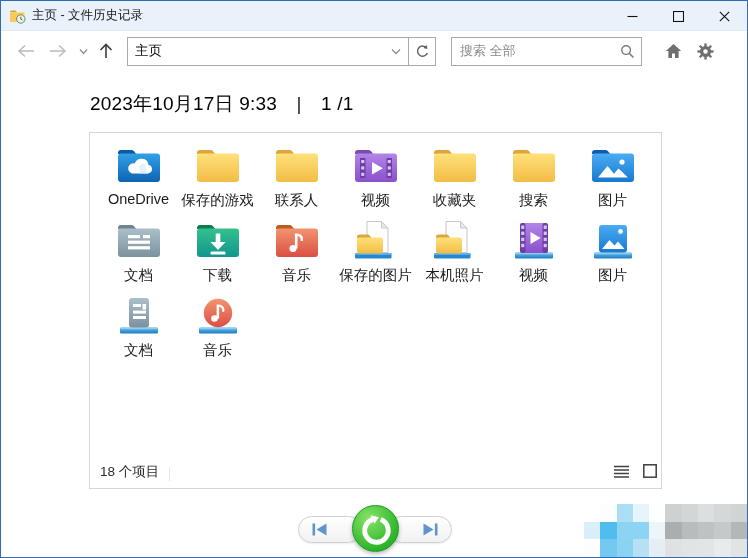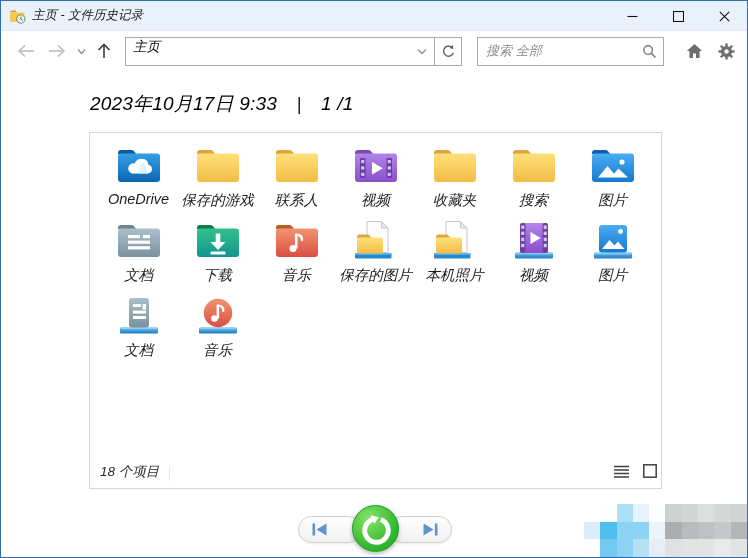--- a/index.html
+++ b/index.html
@@ -1,34 +1,34 @@
 <!DOCTYPE html>
 <html><head>
 <meta charset="utf-8">
 <style>
   * { margin:0; padding:0; box-sizing:border-box; }
   html,body { background:#fff; font-family:"Liberation Sans","DejaVu Sans",sans-serif; }
-  .window { position:relative; width:748px; height:558px; border:1px solid #2e6db4; background:#fff; overflow:hidden;font-style:italic; }
+  .window { position:relative; width:748px; height:558px; border:1px solid #2e6db4; background:#fff; overflow:hidden; }
 
   
   .titlebar { position:relative; height:30px; background:#e9f2fb; display:flex; align-items:center; border-bottom:1px solid #e2e9f0; }
   .app-icon { margin-left:8px; width:17px; height:16px; flex:0 0 auto; }
   .title-text { margin-left:6px; font-size:12.5px; color:#1a1a1a; }
   .win-controls { position:absolute; right:0; top:0; height:30px; display:flex; }
   .win-btn { width:46px; height:30px; display:flex; align-items:center; justify-content:center; background:transparent; border:none; cursor:pointer; }
 
   
   .toolbar { height:40px; display:flex; align-items:center; background:#fff; }
   .nav-btn { border:none; background:transparent; width:26px; height:26px; display:flex; align-items:center; justify-content:center; }
   .btn-back { margin-left:12px; }
   .btn-forward { margin-left:6px; }
   .btn-recent { margin-left:4px; width:16px; }
   .btn-up { margin-left:2px; }
   .address-group { margin-left:8px; display:flex; align-items:stretch; height:29px; }
-  .address-box { width:310px; border:1px solid #a9a9a9; background:#fff; display:flex; align-items:flex-start; }
+  .address-box { width:282px; border:1px solid #a9a9a9; background:#fff; display:flex; align-items:center; }
   .address-text { flex:1; padding-left:7px; font-size:13.5px; color:#111; }
   .address-drop { width:24px; height:100%; border:none; background:#fff; display:flex; align-items:center; justify-content:center; }
   .refresh-btn { width:28px; margin-left:-1px; border:1px solid #a9a9a9; background:#fff; display:flex; align-items:center; justify-content:center; }
   .search-box { margin-left:15px; width:191px; height:29px; border:1px solid #a9a9a9; background:#fff; display:flex; align-items:center; }
   .search-placeholder { flex:1; padding-left:8px; font-size:13px; color:#8a8a8a; }
   .search-btn { width:28px; height:100%; border:none; background:transparent; display:flex; align-items:center; justify-content:center; }
   .tool-icon-btn { border:none; background:transparent; width:26px; height:26px; display:flex; align-items:center; justify-content:center; }
   .btn-home { margin-left:18px; }
   .btn-settings { margin-left:6px; margin-right:8px; }
 

